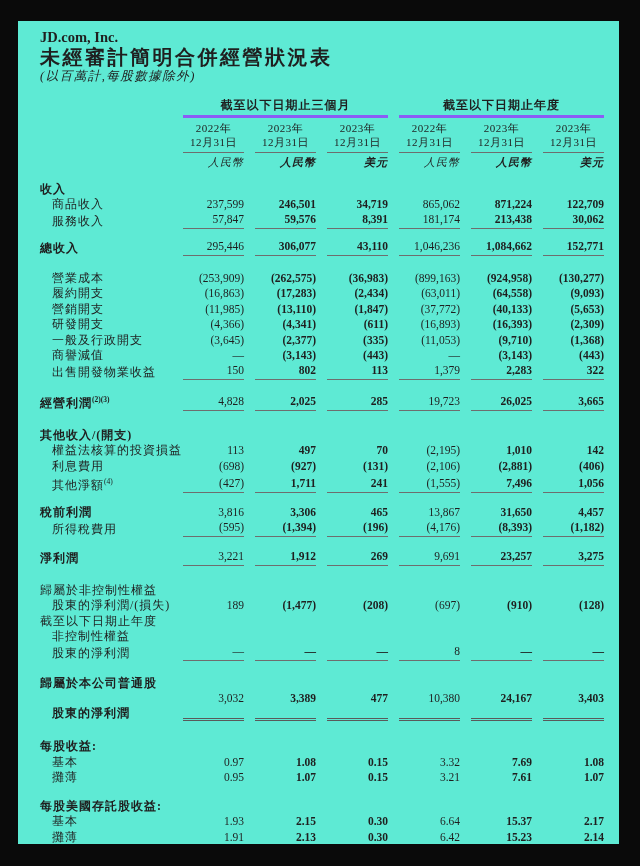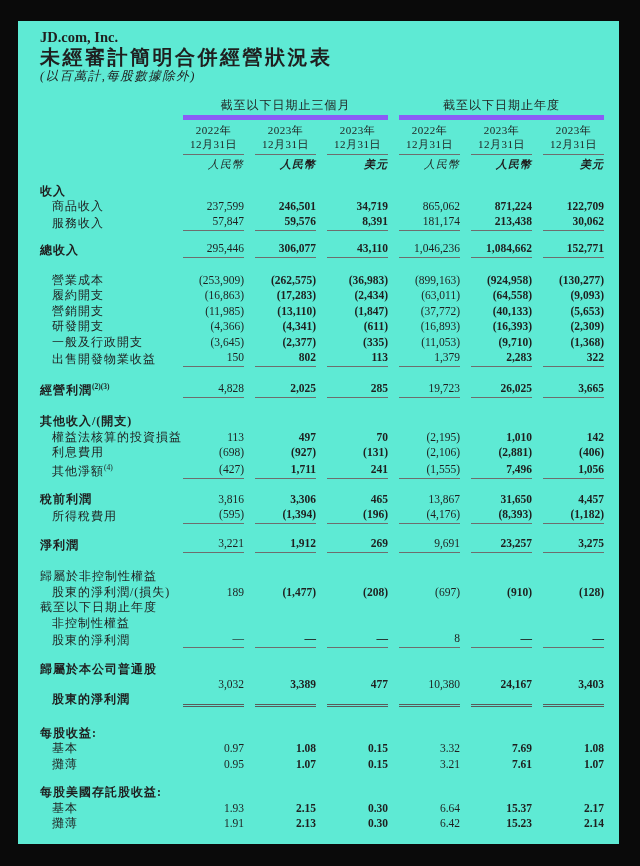--- a/index.html
+++ b/index.html
@@ -40,22 +40,22 @@
   .lbl.ind { padding-left:12px; }
 
   .num .v { display:block; text-align:right; margin-left:11px; padding-bottom:1px; line-height:14px; white-space:nowrap; }
   .num.b .v { font-weight:bold; }
   .v.ul1 { border-bottom:1px solid #6e6e6e; padding-bottom:2px; }
   .v.ul2 { border-bottom:3px double #5a5a5a; padding-bottom:13px; }
 
   
   thead .grp .v {
     display:block; margin-left:11px; text-align:center;
-    font-weight:normal; font-size:12px; letter-spacing:1px;
-    border-bottom:5px solid #8b5cf6; padding-bottom:3px; line-height:14px;
+    font-weight:bold; font-size:12px; letter-spacing:1px;
+    border-bottom:3px solid #8b5cf6; padding-bottom:3px; line-height:14px;
   }
   thead tr.grp-row { height:18px; }
   thead .dt .v {
     display:block; margin-left:11px; text-align:center;
     font-size:11px; letter-spacing:0.5px;
     border-bottom:1px solid #6e6e6e; padding-bottom:3px; padding-top:3px; line-height:14px;
   }
   thead .dt.b .v { font-weight:normal; }
   thead tr.cur-row { height:17px; }
   thead .cur .v { display:block; margin-left:11px; text-align:right; font-size:11px; font-style:italic; letter-spacing:1px; padding-top:2px; line-height:14px; }
@@ -330,20 +330,41 @@
             <span class="v">(11,053)</span>
           </td>
           <td class="num b">
             <span class="v">(9,710)</span>
           </td>
           <td class="num b">
             <span class="v">(1,368)</span>
           </td>
         </tr>
         <tr class="r">
+          <td class="lbl ind">商譽減值</td>
+          <td class="num">
+            <span class="v">—</span>
+          </td>
+          <td class="num b">
+            <span class="v">(3,143)</span>
+          </td>
+          <td class="num b">
+            <span class="v">(443)</span>
+          </td>
+          <td class="num">
+            <span class="v">—</span>
+          </td>
+          <td class="num b">
+            <span class="v">(3,143)</span>
+          </td>
+          <td class="num b">
+            <span class="v">(443)</span>
+          </td>
+        </tr>
+        <tr class="r">
           <td class="lbl ind">出售開發物業收益</td>
           <td class="num">
             <span class="v ul1">150</span>
           </td>
           <td class="num b">
             <span class="v ul1">802</span>
           </td>
           <td class="num b">
             <span class="v ul1">113</span>
           </td>

